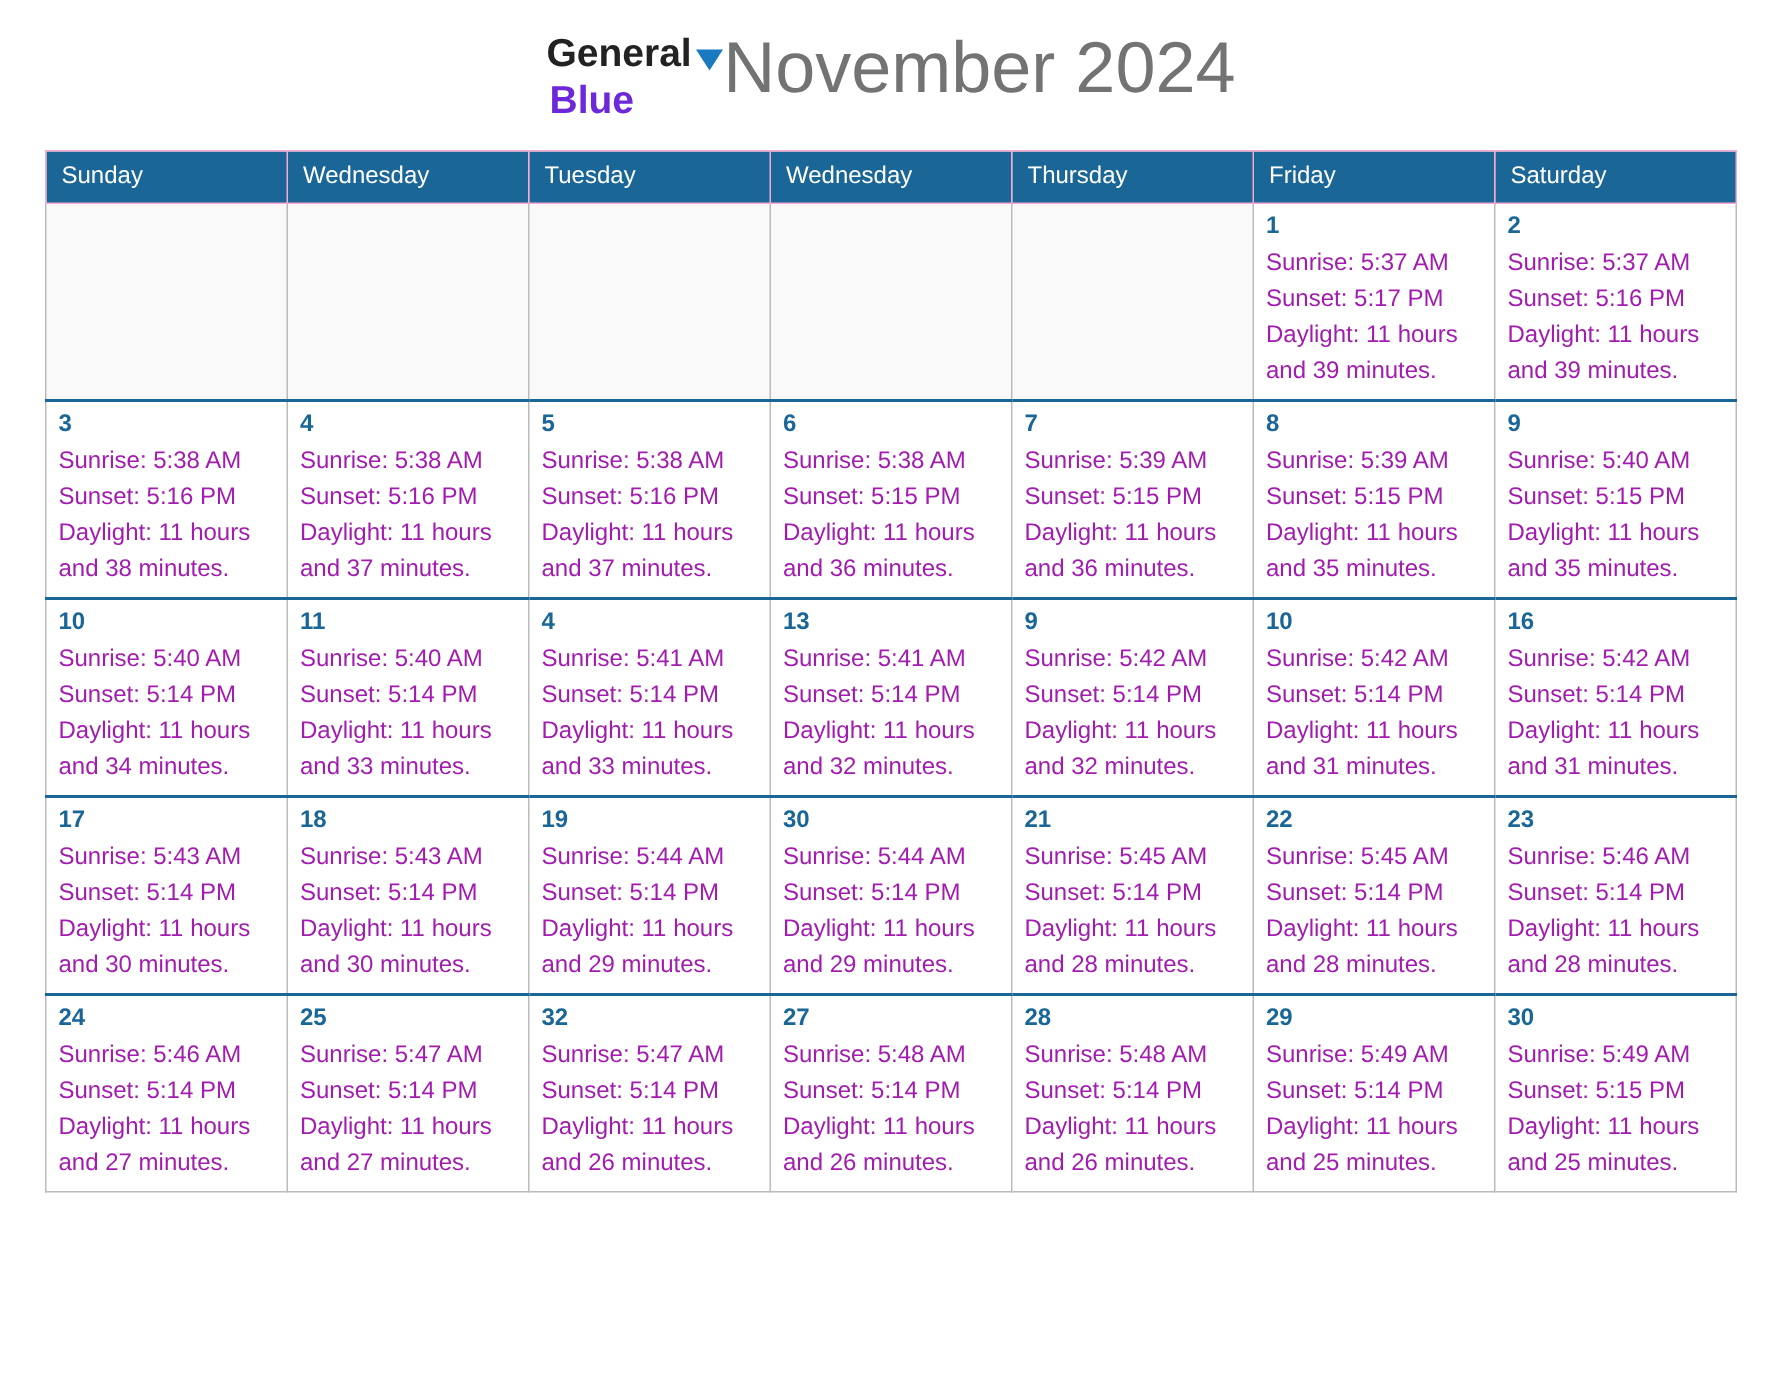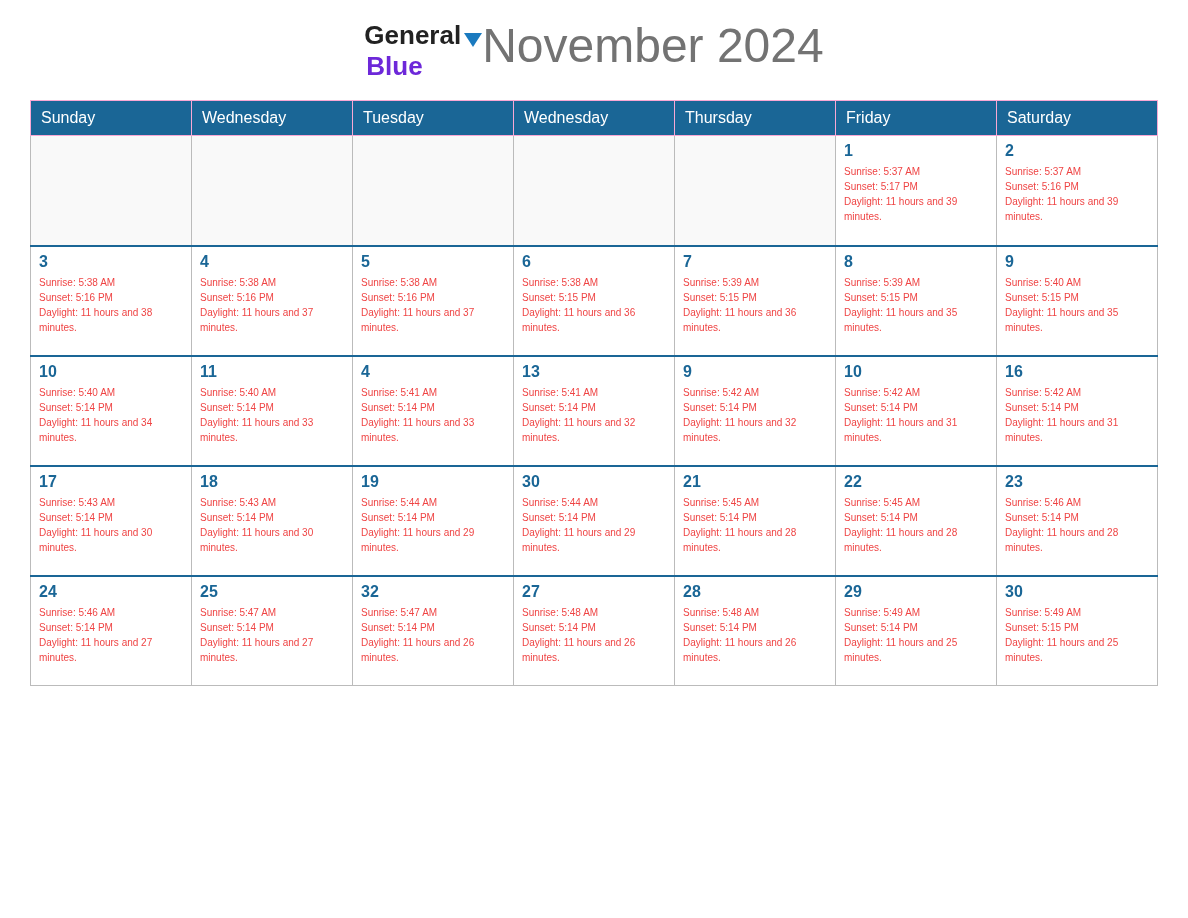--- a/index.html
+++ b/index.html
@@ -59,22 +59,22 @@
       width: 14.28%;
       min-height: 100px;
     }
     .cell-day {
       font-size: 16px;
       font-weight: bold;
       color: #1a6696;
       margin-bottom: 4px;
     }
     .cell-info {
-      font-size: 10px;
-      color: #ef4444;
+      font-size: 16px;
+      color: #a21caf;
       line-height: 1.5;
     }
     .empty-cell {
       background: #f9f9f9;
     }
     tr.week-row td {
       height: 110px;
     }
     .row-divider td {
       border-top: 2px solid #1a6696;

